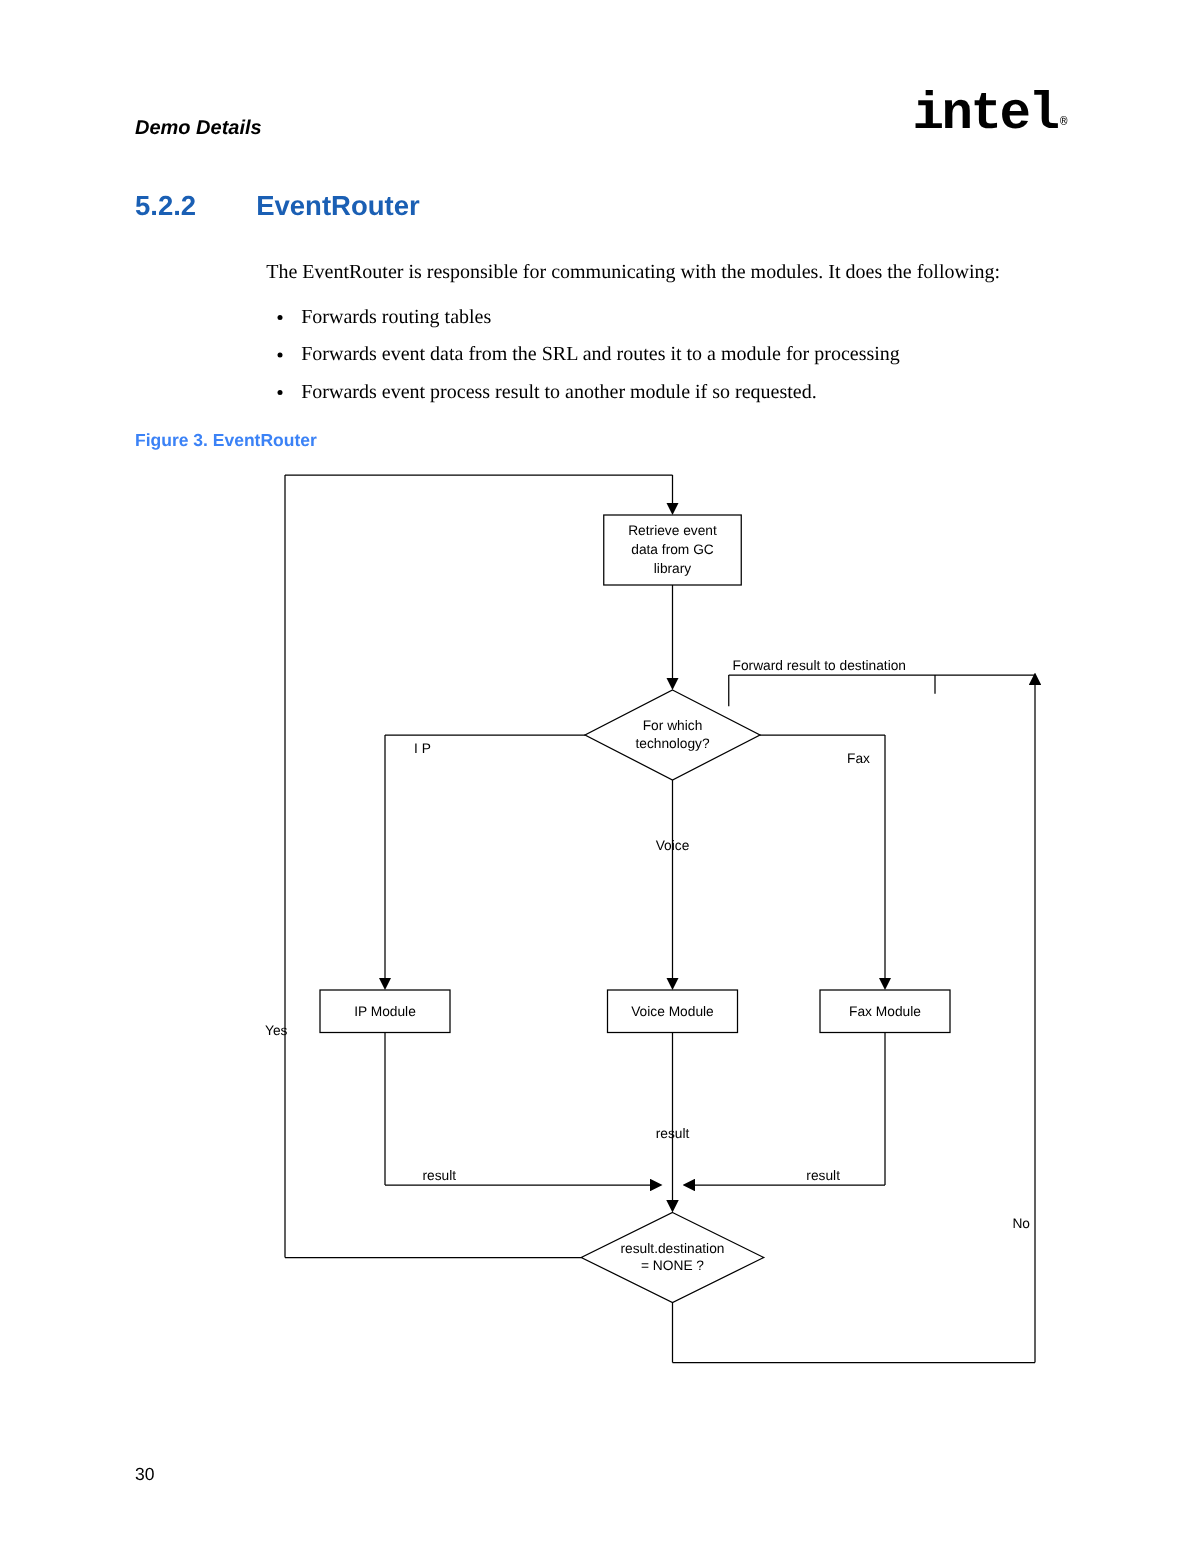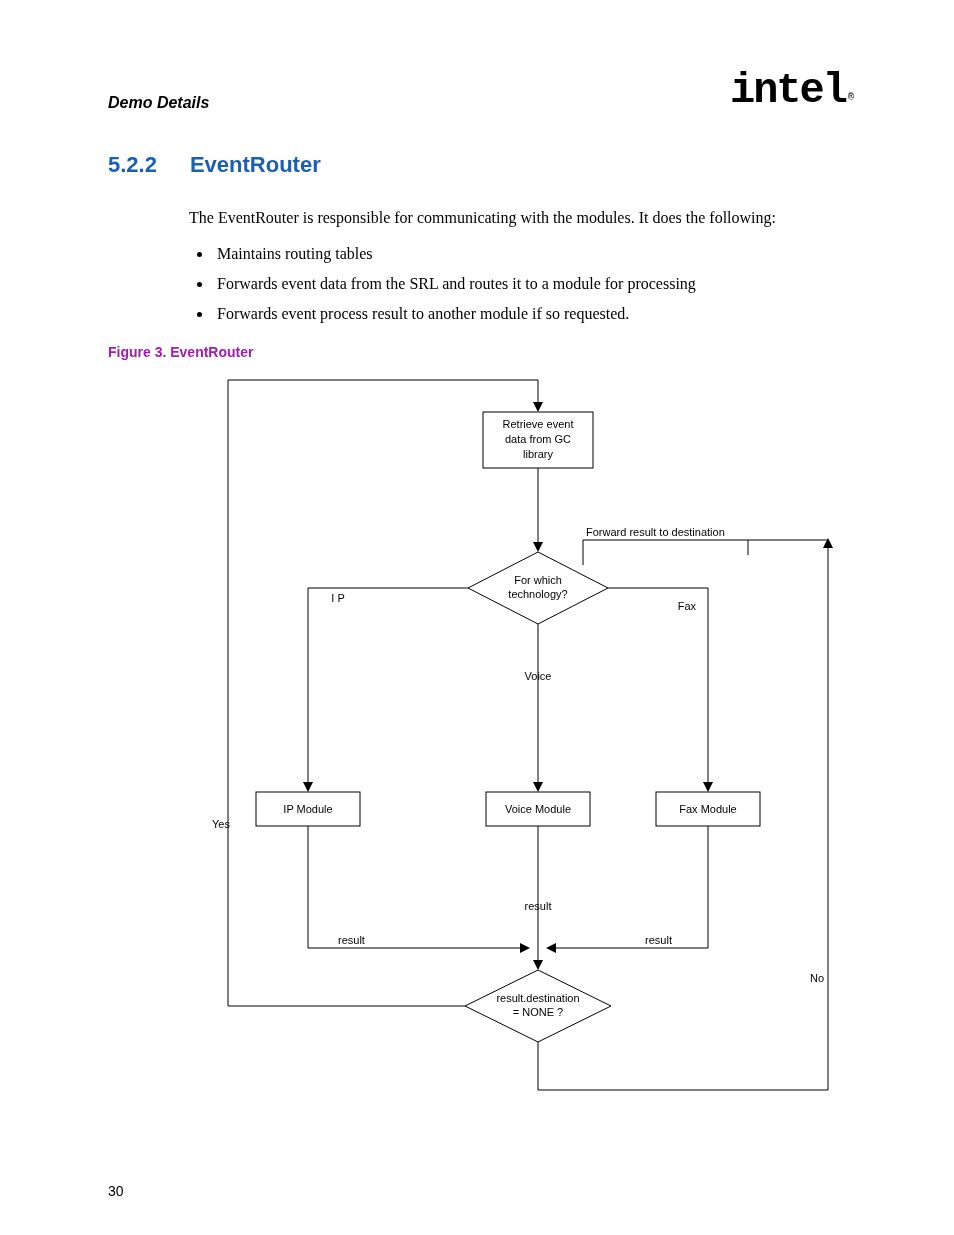--- a/index.html
+++ b/index.html
@@ -40,64 +40,64 @@
     font-size: 10px;
     vertical-align: baseline;
     position: relative;
     top: -2px;
     letter-spacing: 0;
     font-weight: normal;
     margin-left: 2px;
   }
   .section-heading {
     display: flex;
-    gap: 33px;
+    gap: 48px;
     color: #1a5fb4;
     font-family: Arial, Helvetica, sans-serif;
     font-weight: bold;
     font-size: 22px;
     margin-bottom: 28px;
   }
   .body-text {
-    margin-left: 81px;
+    margin-left: 105px;
     font-size: 16px;
     line-height: 1.5;
   }
   .intro { margin-bottom: 12px; }
   ul.bullets {
     margin: 0 0 18px 0;
     padding-left: 24px;
   }
   ul.bullets li {
     margin-bottom: 6px;
     padding-left: 4px;
   }
   .figure-caption {
-    color: #a21caf;
+    color: #3b82f6;
     font-family: Arial, Helvetica, sans-serif;
     font-weight: bold;
     font-size: 14px;
     margin-left: 0;
     margin-bottom: 10px;
   }
   .diagram-wrap {
     width: 740px;
     margin-left: 0;
   }
   .diagram-svg {
     display: block;
   }
   .diag-text {
     font-family: Arial, Helvetica, sans-serif;
     font-size: 11px;
     fill: #000;
   }
   .footer {
     position: absolute;
-    bottom: 36px;
+    bottom: 48px;
     left: 108px;
     right: 100px;
     display: flex;
     justify-content: space-between;
     font-family: Arial, Helvetica, sans-serif;
     font-size: 14px;
   }
   .footer-right {
     font-style: italic;
     font-weight: bold;
@@ -116,21 +116,21 @@
   </div>
 
   <div class="section-heading">
     <span>5.2.2</span>
     <span>EventRouter</span>
   </div>
 
   <div class="body-text">
     <div class="intro">The EventRouter is responsible for communicating with the modules. It does the following:</div>
     <ul class="bullets">
-      <li>Maintains routing tables</li>
+      <li>Forwards routing tables</li>
       <li>Forwards event data from the SRL and routes it to a module for processing</li>
       <li>Forwards event process result to another module if so requested.</li>
     </ul>
   </div>
 
   <div class="figure-caption">Figure 3.  EventRouter</div>
 
   <div class="diagram-wrap">
     <svg class="diagram-svg" width="740" height="760" viewBox="0 0 740 760">
       <defs>

